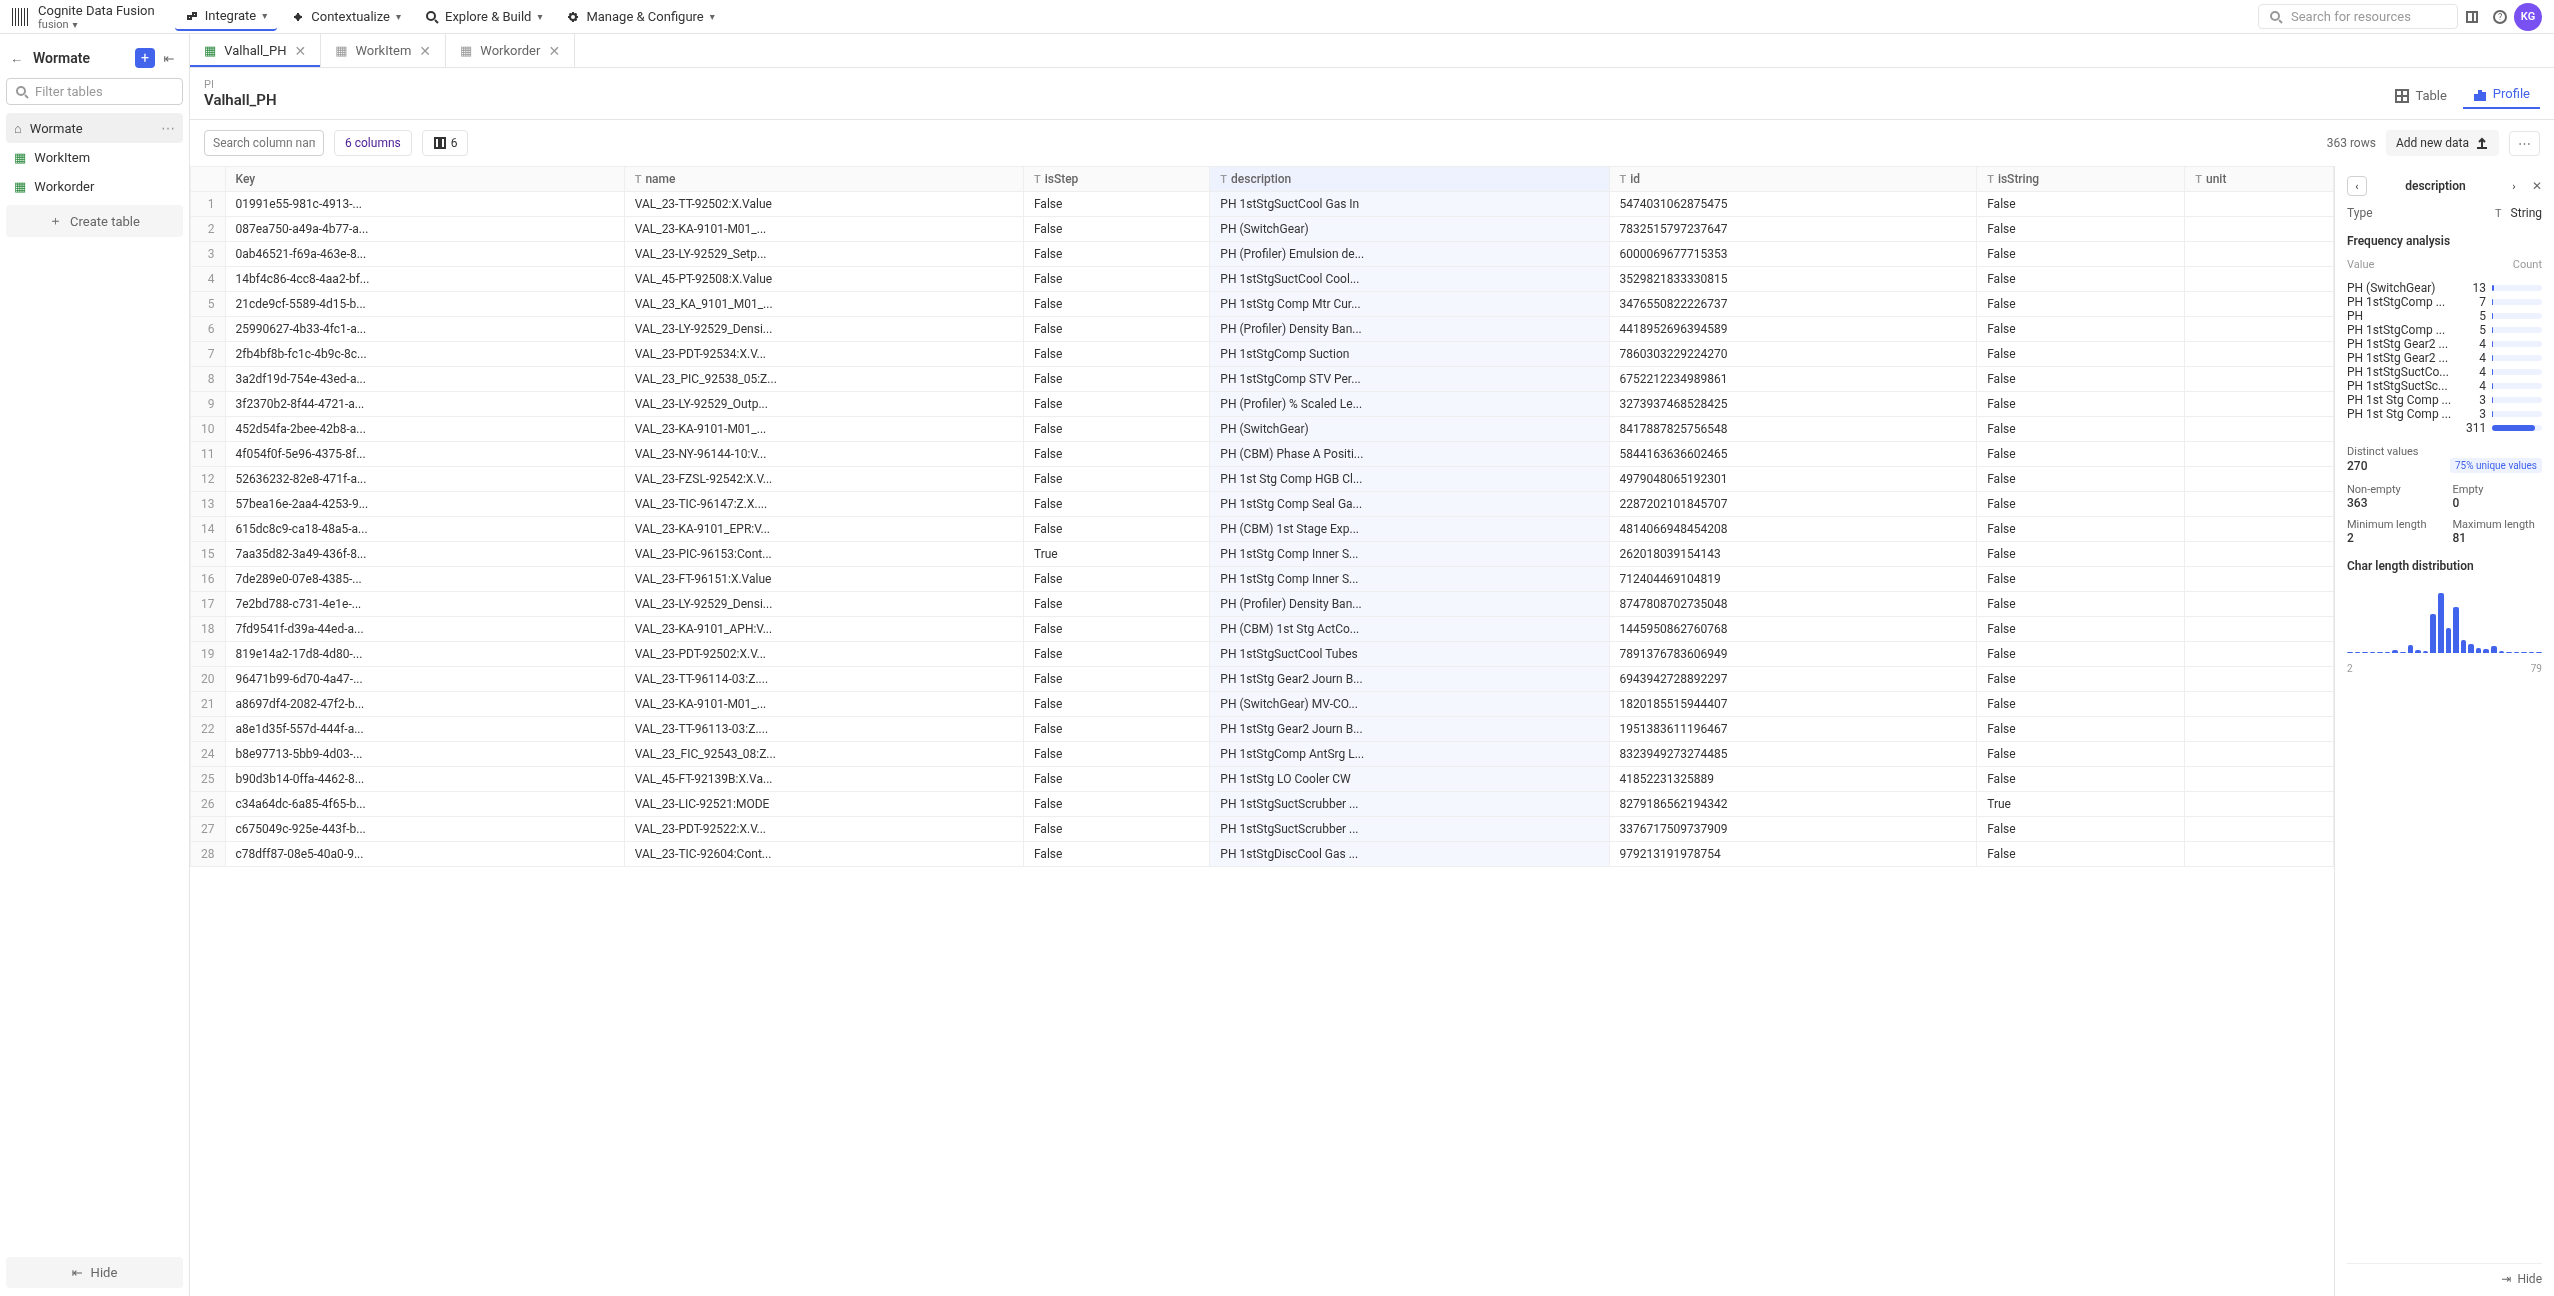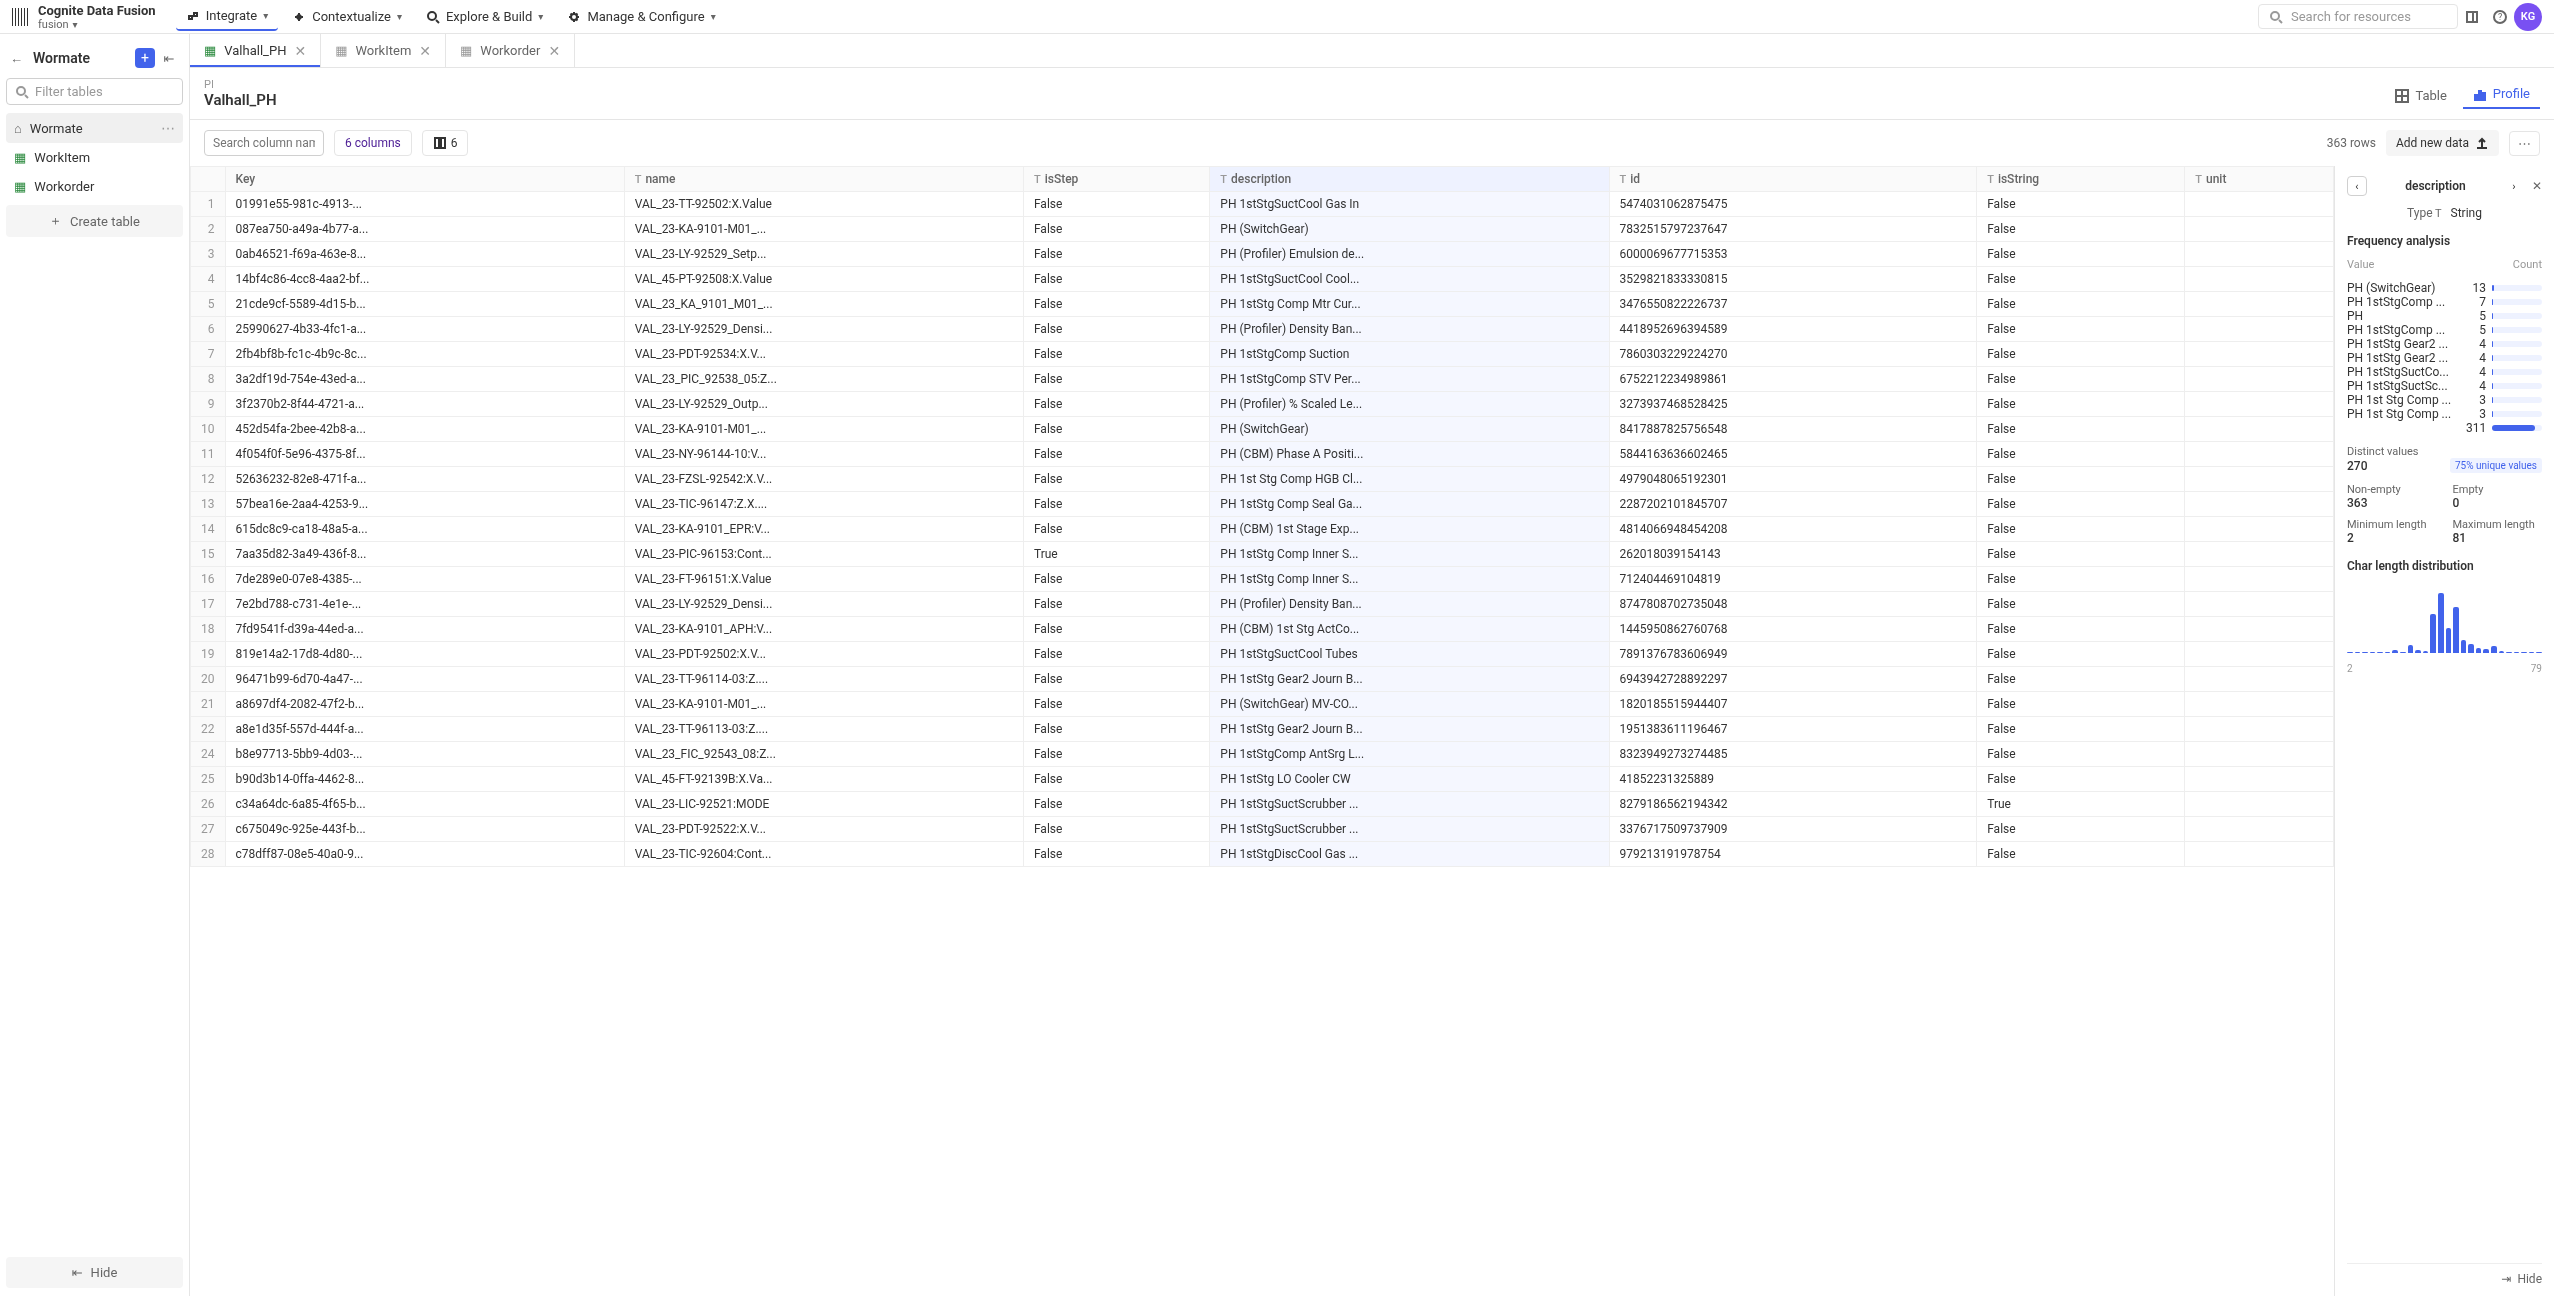--- a/index.html
+++ b/index.html
@@ -1,20 +1,20 @@
 <!DOCTYPE html>
 <html><head>
 <meta charset="utf-8">
 <style>
 *{box-sizing:border-box;margin:0;padding:0;font-family:-apple-system,BlinkMacSystemFont,"Segoe UI",Roboto,sans-serif}
 body{font-size:13px;color:#333;background:#fff;overflow:hidden;height:100vh;display:flex;flex-direction:column}
 .topbar{display:flex;align-items:center;height:34px;border-bottom:1px solid #e5e5e5;padding:0 12px;gap:20px}
 .brand{display:flex;align-items:center;gap:8px}
 .brand-logo{width:18px;height:18px;background:repeating-linear-gradient(90deg,#333 0 1px,transparent 1px 3px)}
-.brand-text{font-weight:700;font-size:13px}
+.brand-text{font-weight:400;font-size:13px}
 .brand-sub{font-size:11px;color:#666;display:flex;align-items:center;gap:4px}
 .topnav{display:flex;gap:4px}
 .topnav-item{display:flex;align-items:center;gap:6px;padding:6px 10px;cursor:pointer;border-radius:4px;font-size:13px}
 .topnav-item.active{border-bottom:2px solid #4263eb}
 .chev{font-size:10px;color:#666}
 .topbar-right{margin-left:auto;display:flex;align-items:center;gap:0}
 .search-global{display:flex;align-items:center;gap:8px;border:1px solid #e5e5e5;border-radius:4px;padding:4px 10px;width:200px;color:#999}
 .icon-btn{width:28px;height:28px;display:flex;align-items:center;justify-content:center;border-radius:4px;cursor:pointer;color:#666}
 .avatar{width:28px;height:28px;border-radius:50%;background:#7950f2;color:#fff;display:flex;align-items:center;justify-content:center;font-size:11px;font-weight:600}
 .main{flex:1;display:flex;overflow:hidden}
@@ -63,21 +63,21 @@
 th{background:#fafafa;color:#666;font-weight:500;position:sticky;top:0}
 th .col-icon{color:#999;margin-right:4px;font-size:11px}
 td.rownum{color:#999;text-align:right;width:30px;background:#fafafa}
 th.sel{background:#eef2ff}
 td.sel{background:#f5f7ff}
 .panel{width:220px;border-left:1px solid #e5e5e5;display:flex;flex-direction:column;padding:10px 12px;gap:10px;overflow:auto;font-size:12px}
 .panel-head{display:flex;align-items:center;gap:8px}
 .panel-title{flex:1;text-align:center;font-weight:600}
 .nav-chev{border:1px solid #d0d0d0;border-radius:4px;width:20px;height:20px;display:flex;align-items:center;justify-content:center;cursor:pointer;font-size:11px}
 .panel-close{cursor:pointer;color:#666}
-.kv{display:flex;justify-content:center;align-items:center}
+.kv{display:flex;justify-content:space-between;align-items:center}
 .kv-label{color:#666}
 .type-pill{display:flex;align-items:center;gap:4px;font-size:12px}
 .section-title{font-weight:600;margin-top:4px}
 .freq-head{display:flex;justify-content:space-between;color:#999;font-size:11px}
 .freq-row{display:flex;align-items:center;gap:6px}
 .freq-val{flex:1;white-space:nowrap;overflow:hidden;text-overflow:ellipsis}
 .freq-count{width:20px;text-align:right}
 .freq-bar{width:50px;height:6px;background:#eef2ff;border-radius:3px;position:relative}
 .freq-bar i{display:block;height:100%;background:#4263eb;border-radius:3px}
 .stats-grid{display:grid;grid-template-columns:1fr 1fr;gap:8px 16px}

